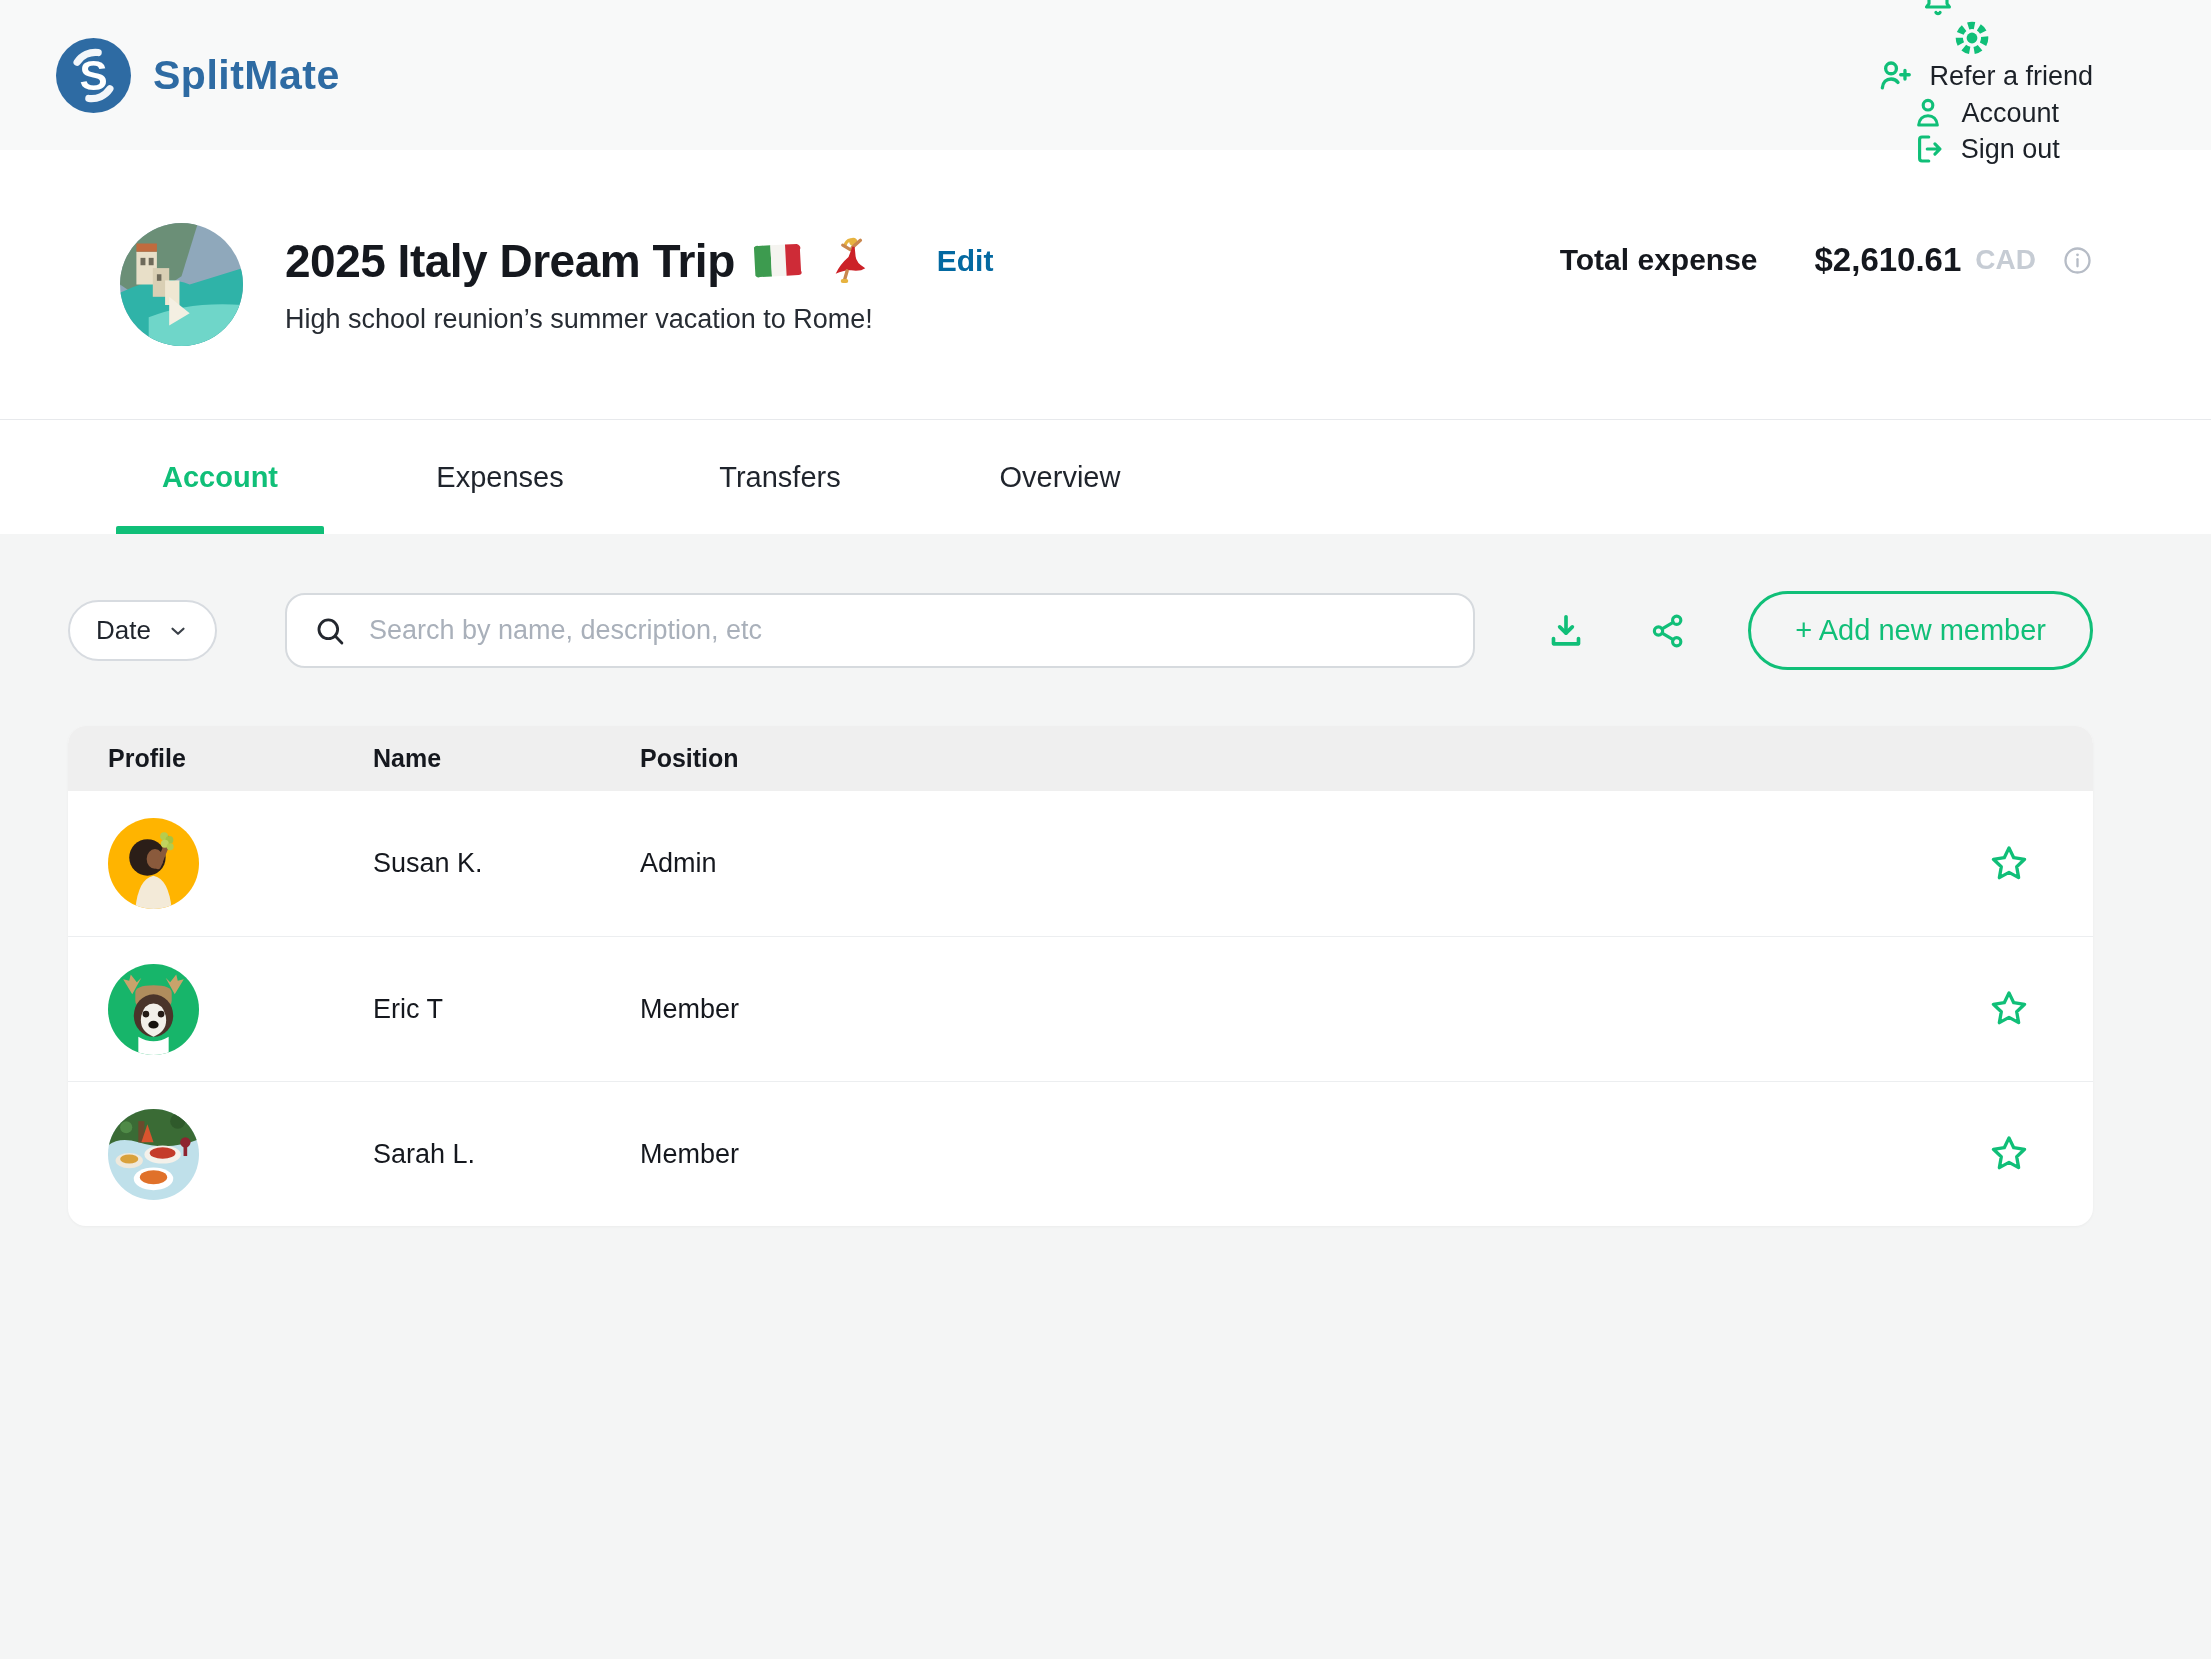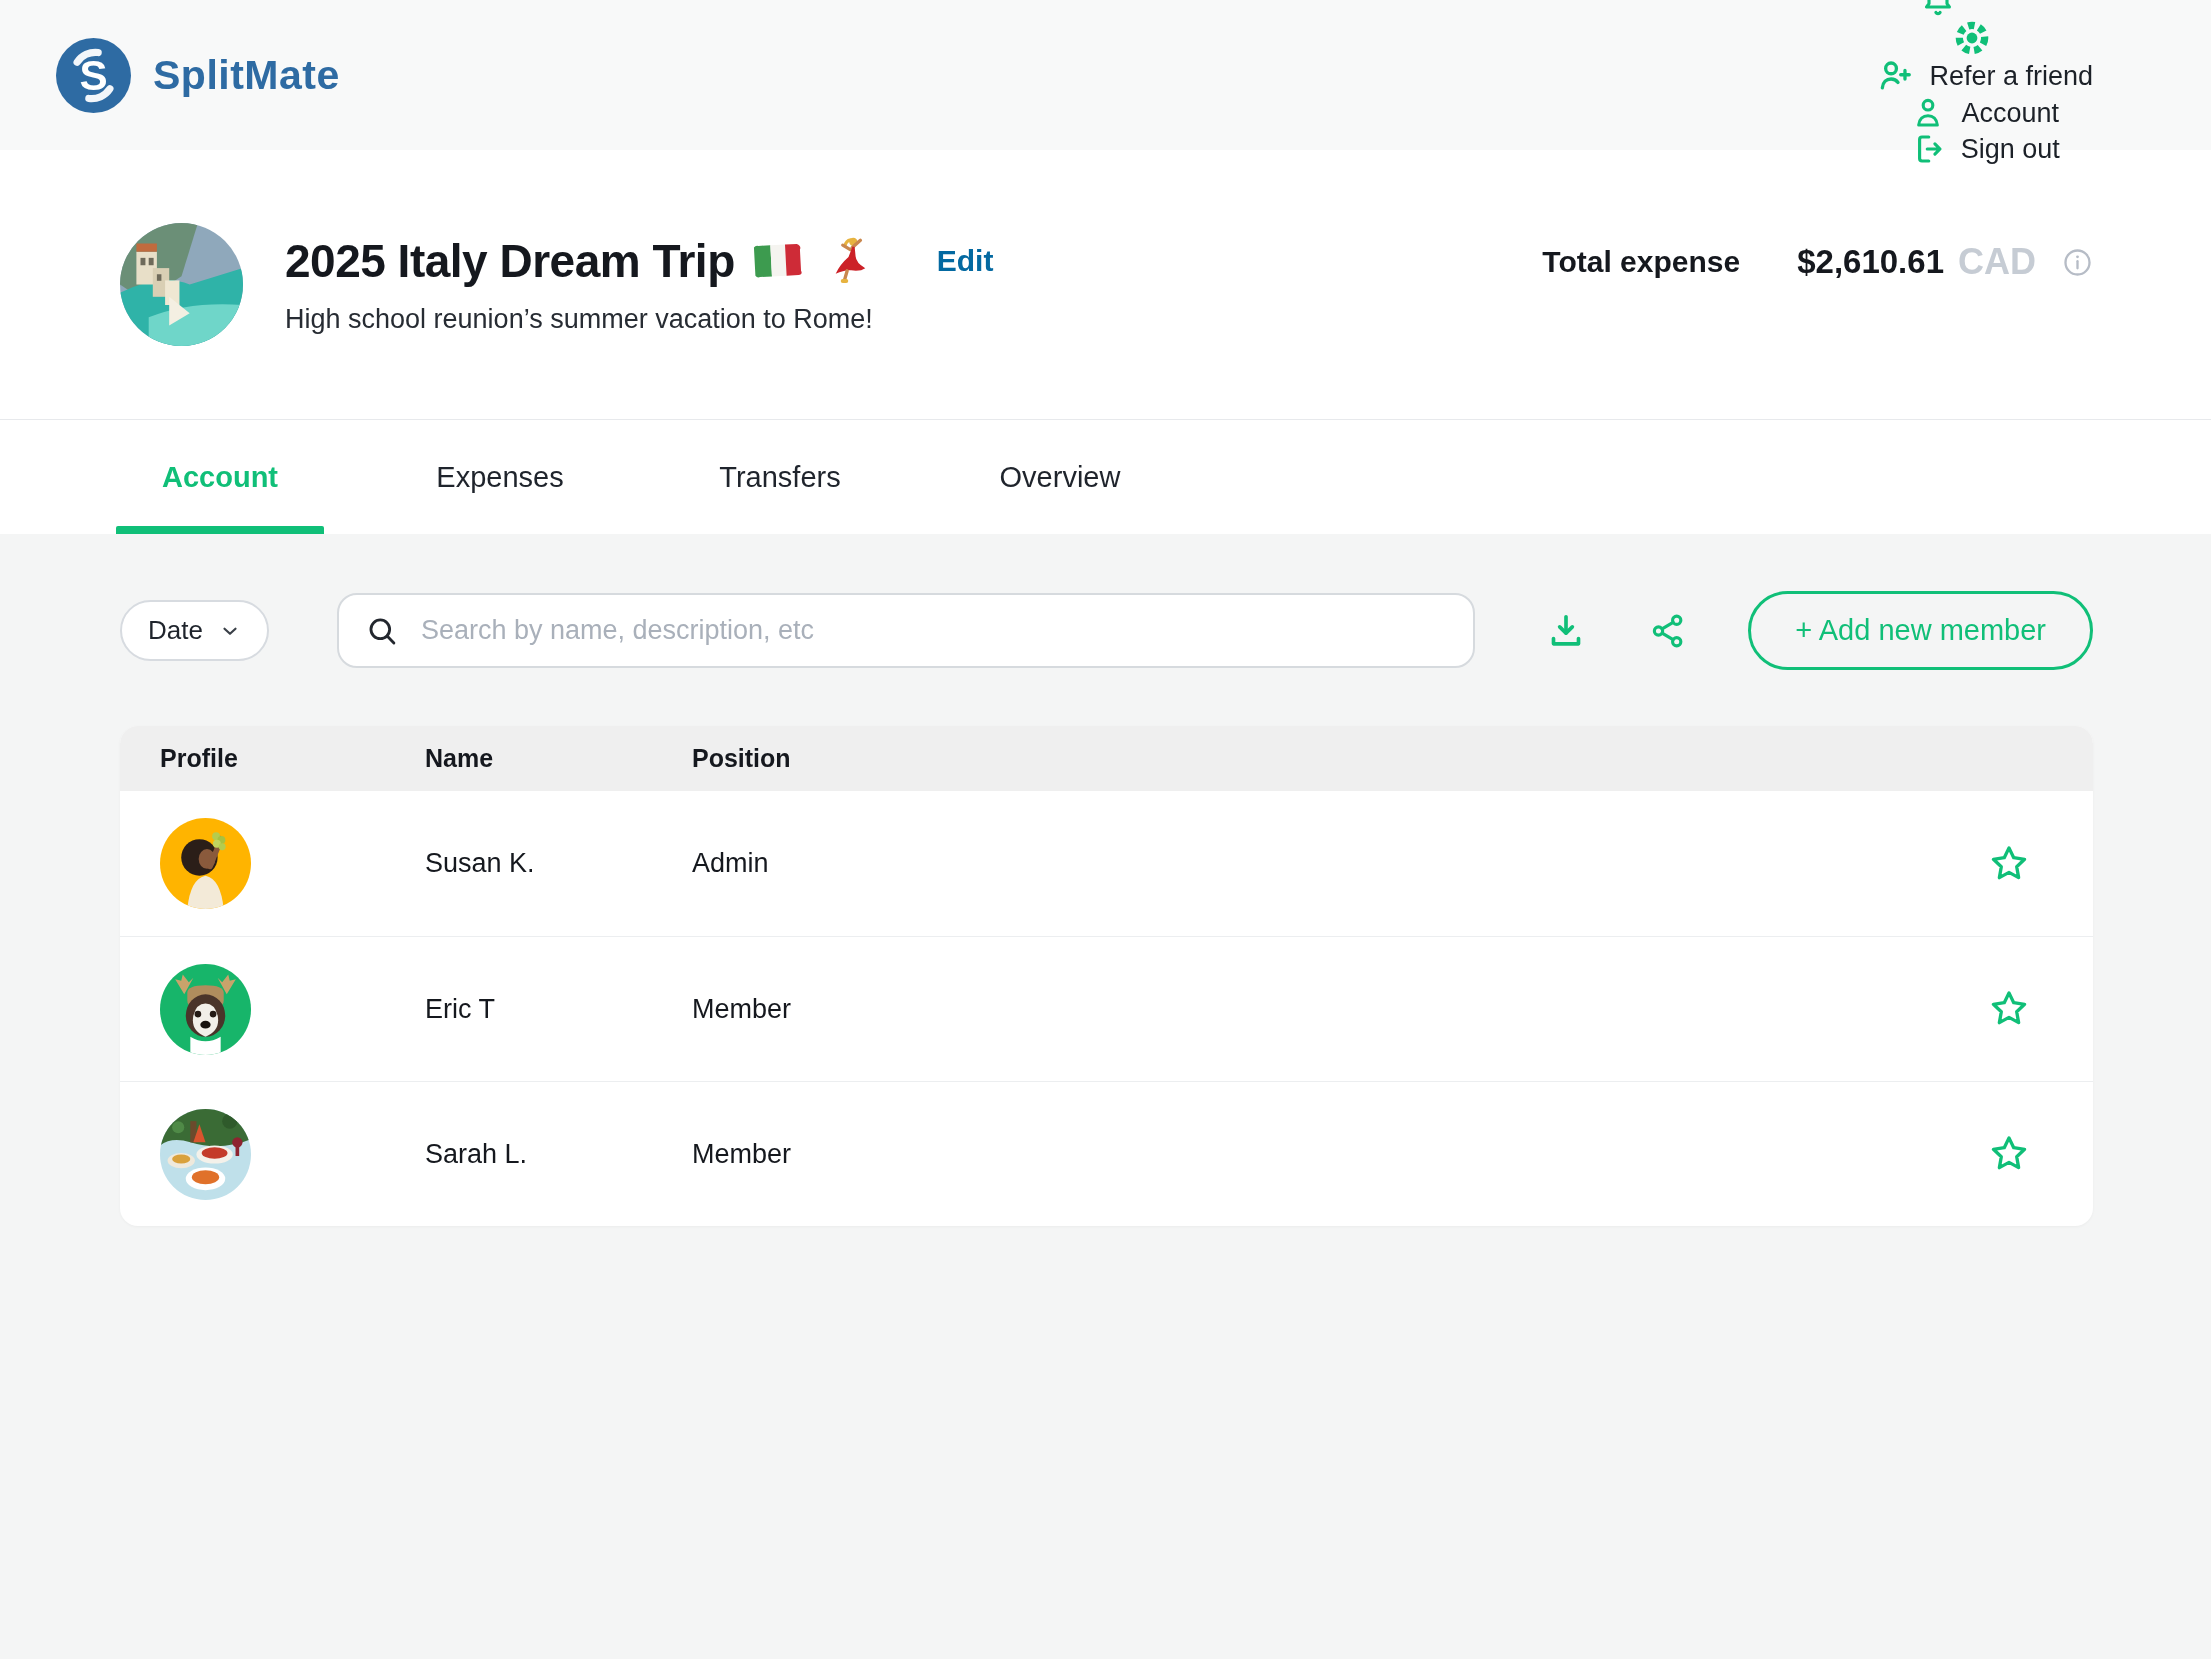--- a/index.html
+++ b/index.html
@@ -22,33 +22,33 @@
   .trip-avatar{width:123px;height:123px;border-radius:50%;overflow:hidden;flex:0 0 auto;}
   .trip-info{margin-left:42px;display:flex;flex-direction:column;gap:16px;}
   .title-row{display:flex;align-items:center;gap:16px;}
   .trip-title{margin:0;font-size:46px;font-weight:800;color:#15181e;letter-spacing:-0.5px;}
   .emoji{display:flex;align-items:center;}
   .edit-link{margin-left:46px;font-size:30px;font-weight:600;color:#0369a1;text-decoration:none;cursor:pointer;}
   .trip-subtitle{margin:0;font-size:27px;color:#272c33;}
   .expense{margin-left:auto;align-self:flex-start;margin-top:91px;display:flex;align-items:center;}
   .expense-label{font-size:30px;font-weight:600;color:#15181e;}
   .expense-amount{font-size:33px;font-weight:bold;color:#15181e;margin-left:57px;}
-  .expense-currency{font-size:36px;font-weight:600;color:#c6ccd4;margin-left:14px;}
+  .expense-currency{font-size:28px;font-weight:600;color:#c6ccd4;margin-left:14px;}
   .info-wrap{margin-left:26px;display:flex;align-items:center;cursor:pointer;}
 
   
   .tabbar{height:115px;background:#ffffff;border-top:1px solid #e7e9ec;display:flex;align-items:stretch;
           padding-left:116px;}
   .tab{position:relative;width:208px;margin-right:72px;background:none;border:none;cursor:pointer;
        font-family:inherit;font-size:29px;font-weight:500;color:#1f242c;display:flex;align-items:center;justify-content:center;}
   .tab.active{color:#10bf78;font-weight:600;}
   .tab.active::after{content:"";position:absolute;left:0;right:0;bottom:0;height:8px;background:#10bf78;border-radius:2px 2px 0 0;}
 
   
-  .content{padding:57px 119px 0 120px;}
+  .content{padding:57px 119px 0 68px;}
   .toolbar{display:flex;align-items:center;}
   .date-pill{height:61px;min-width:139px;padding:0 26px;border:2px solid #d7dbe0;border-radius:31px;background:#ffffff;
              display:flex;align-items:center;gap:16px;cursor:pointer;font-family:inherit;font-size:26px;font-weight:500;color:#1f242c;}
   .search-box{margin-left:68px;flex:1;height:75px;background:#ffffff;border:2px solid #d6dade;border-radius:20px;
               display:flex;align-items:center;padding:0 26px;}
   .search-box input{flex:1;border:none;outline:none;background:transparent;margin-left:20px;
                     font-family:inherit;font-size:27px;color:#20252d;}
   .search-box input::placeholder{color:#a9b0ba;}
   .tool-icon{margin-left:71px;background:none;border:none;padding:0;cursor:pointer;display:flex;align-items:center;}
   .add-btn{margin-left:61px;height:79px;padding:0 44px;border:3px solid #10bf78;border-radius:40px;background:transparent;

